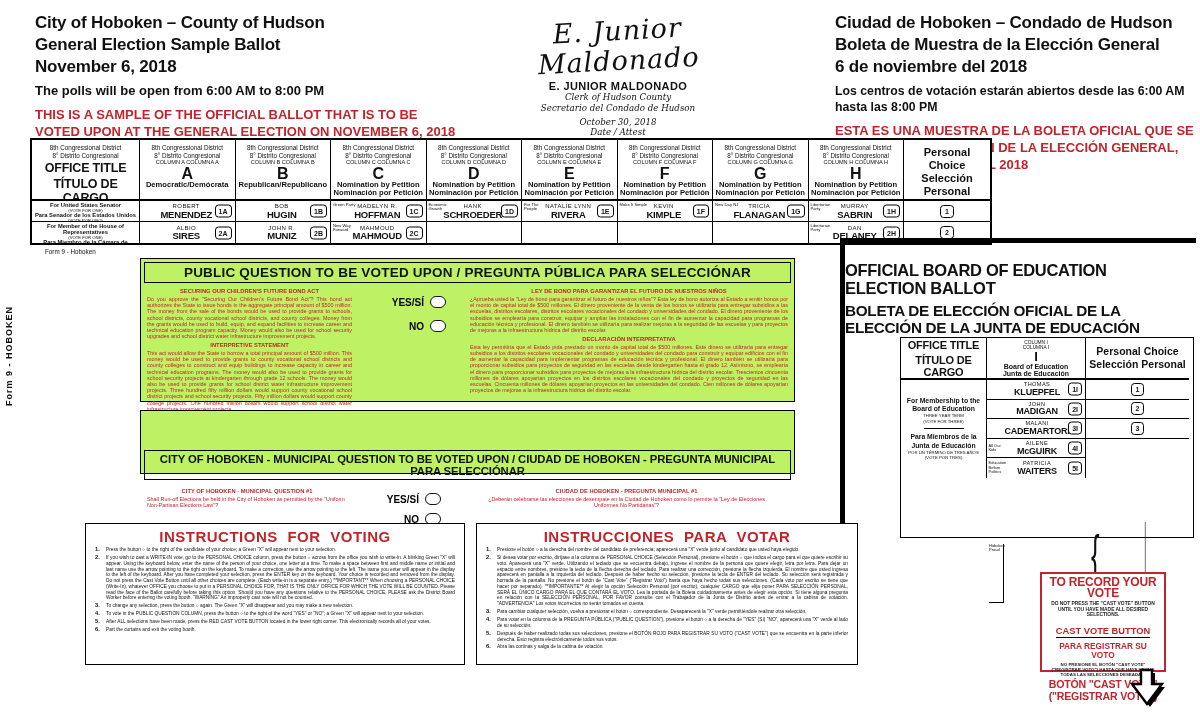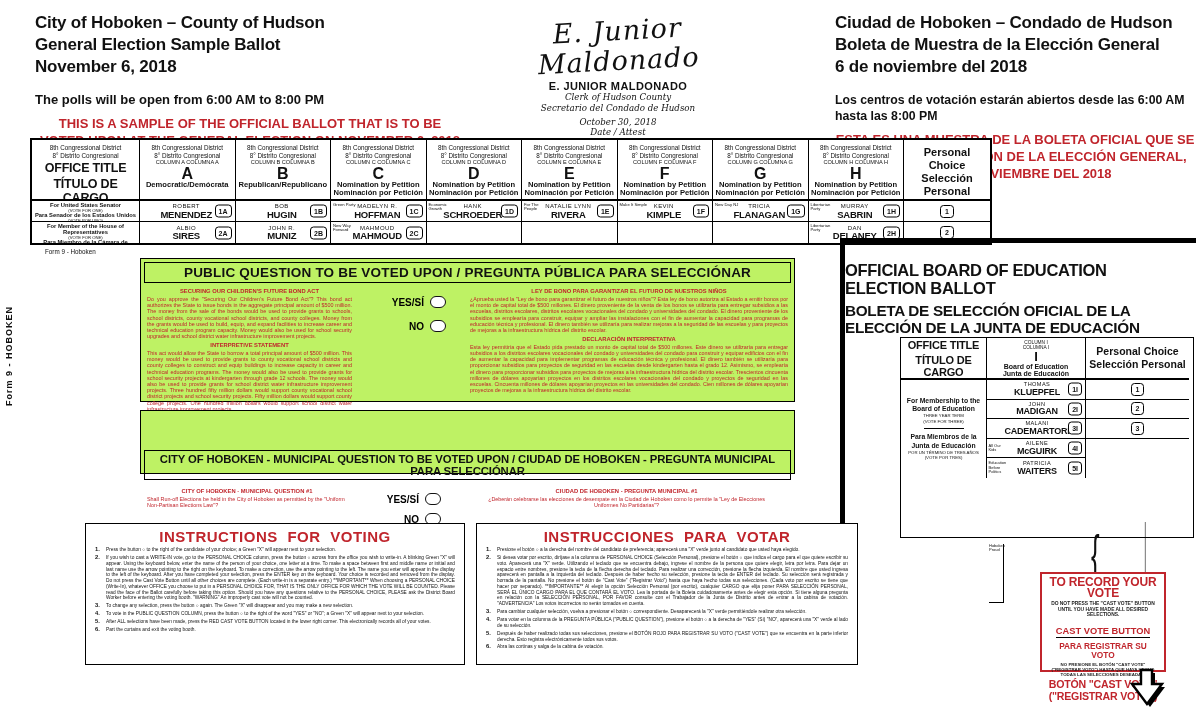--- a/index.html
+++ b/index.html
@@ -1,24 +1,24 @@
 <!DOCTYPE html>
 <html><head>
 <meta charset="utf-8">
 <style>
   html,body{margin:0;padding:0;background:#fff;}
   #page{position:relative;width:1200px;height:723px;background:#fff;overflow:hidden;
         font-family:"Liberation Sans",sans-serif;color:#111;}
   .abs{position:absolute;}
-  .red{color:#c0252c;text-align:center;}
+  .red{color:#c0252c;}
   
   #hL{left:35px;top:12px;width:430px;}
   #hR{left:835px;top:12px;width:360px;}
   .h1{font-size:17px;font-weight:bold;line-height:22px;letter-spacing:-.2px;}
-  .polls{font-size:13px;font-weight:bold;margin-top:14px;line-height:16px;}
+  .polls{font-size:13px;font-weight:bold;margin-top:5px;line-height:16px;}
   .notice{font-size:13px;font-weight:bold;margin-top:7px;line-height:17px;}
   #hR .polls{font-size:12.3px;}
   #hC{left:468px;top:16px;width:300px;text-align:center;}
   .sig{font-family:"DejaVu Serif",serif;font-style:italic;font-size:27px;letter-spacing:1px;
        transform:rotate(-3deg);line-height:30px;}
   .clerkname{font-size:11px;font-weight:bold;letter-spacing:.4px;margin-top:4px;}
   .clerksub{font-family:"DejaVu Serif",serif;font-style:italic;font-size:8.7px;line-height:10.5px;}
   .clerkdate{font-family:"DejaVu Serif",serif;font-style:italic;font-size:8.7px;line-height:10px;margin-top:4px;}
   .bug{margin:3px auto 0;display:flex;justify-content:center;align-items:center;gap:2px;font-size:4.5px;}
   .bugshape{display:inline-block;width:18px;height:6px;border:0.8px solid #333;border-radius:50%;}
@@ -404,21 +404,21 @@
       </div>
     </div>
   </div>
 
   <div class="abs bar" style="left:840px;top:238px;width:356px;height:5px;"></div>
   <div class="abs bar" style="left:840px;top:238px;width:5px;height:300px;"></div>
 
   <div class="abs" id="boeh">
     <div class="boet1">OFFICIAL BOARD OF EDUCATION</div>
     <div class="boet1">ELECTION BALLOT</div>
-    <div class="boet2" style="margin-top:5px;">BOLETA DE SELECCIÓN OFICIAL DE LA</div>
+    <div class="boet2" style="margin-top:5px;">BOLETA DE ELECCIÓN OFICIAL DE LA</div>
     <div class="boet2">ELECCIÓN DE LA JUNTA DE EDUCACIÓN</div>
   </div>
 
   <div class="abs" id="boet">
     <div class="boeoft hdr">
       <div class="oft">OFFICE TITLE</div>
       <div class="oft">TÍTULO DE CARGO</div>
     </div>
     <div class="bcol hdr">
       <div class="b5">COLUMN I</div>

